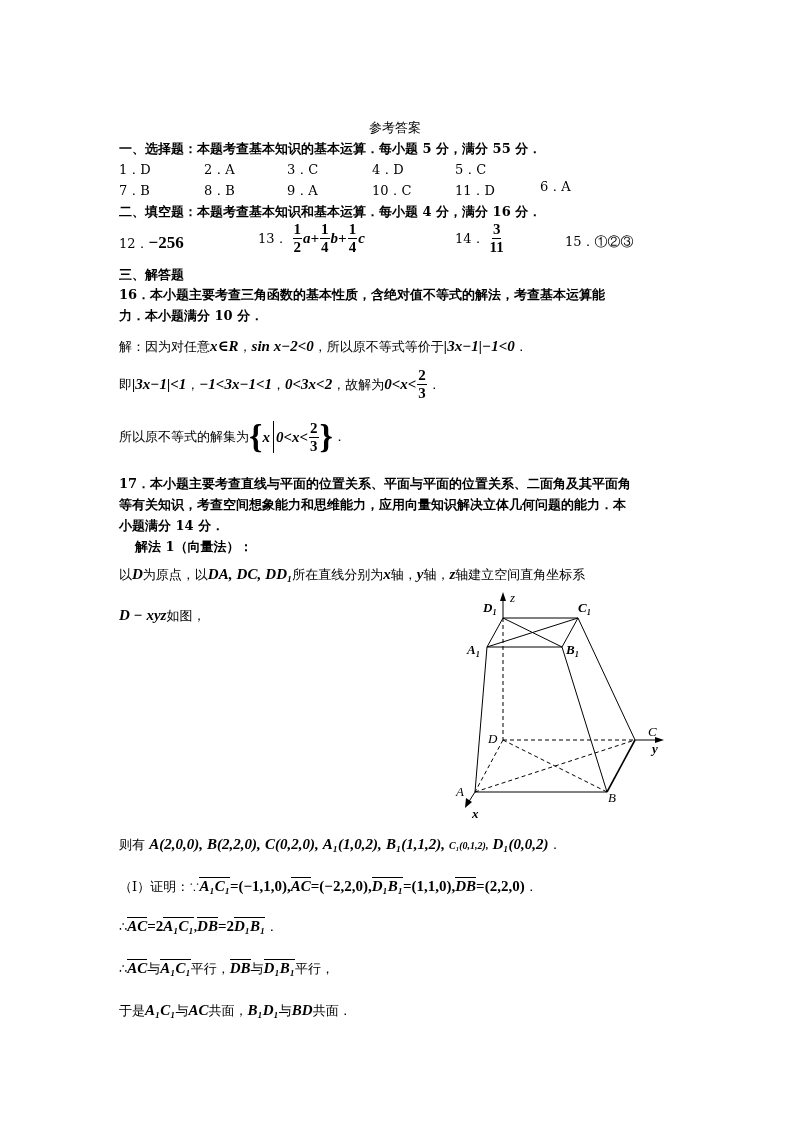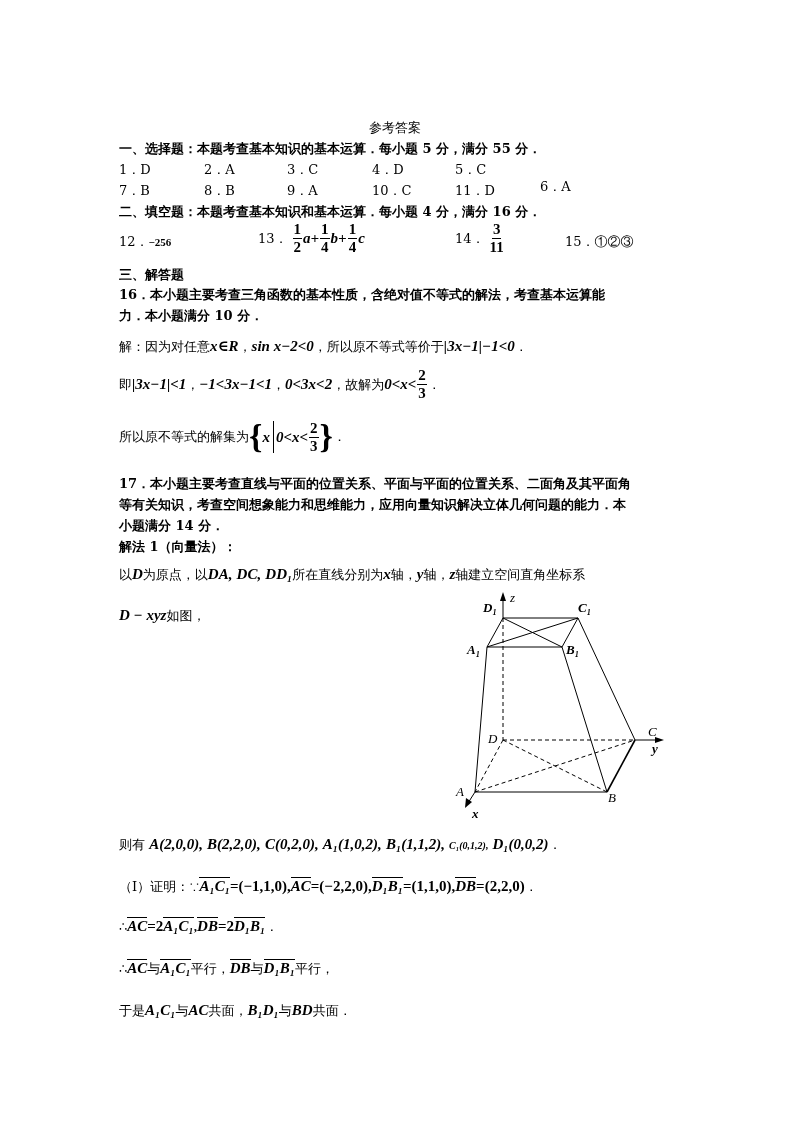--- a/index.html
+++ b/index.html
@@ -35,21 +35,21 @@
   <div class="cell" style="left:119px; top:182px;"><span>7．</span><span>B</span></div>
   <div class="cell" style="left:204px; top:182px;"><span>8．</span><span>B</span></div>
   <div class="cell" style="left:287px; top:182px;"><span>9．</span><span>A</span></div>
   <div class="cell" style="left:372px; top:182px;"><span>10．</span><span>C</span></div>
   <div class="cell" style="left:455px; top:182px;"><span>11．</span><span>D</span></div>
 </div>
 
 <div class="row b" style="top:203px;">二、填空题：本题考查基本知识和基本运算．每小题 4 分，满分 16 分．</div>
 
 <div class="cell" style="left:119px; top:233px;">
-  <span>12．</span><span class="mu" style="font-size:11px;">−256</span>
+  <span>12．</span><span class="mu" style="font-size:17px;">−256</span>
 </div>
 
 <div class="cell" style="left:258px; top:222px; display:flex; align-items:center;">
   <span style="margin-right:4px;">13．</span>
   <span class="frac">
       <span class="num">1</span>
       <span class="den">2</span>
     </span>
   <span class="m" style="font-size:15px;">a+</span>
   <span class="frac">
@@ -110,21 +110,21 @@
       <span class="num">2</span>
       <span class="den">3</span>
     </span>
   <span style="font-size:34px; font-weight:bold; line-height:1; font-family:'Liberation Serif',serif;">}</span>
   <span>．</span>
 </div>
 
 <div class="row b" style="top:475px;">17．本小题主要考查直线与平面的位置关系、平面与平面的位置关系、二面角及其平面角</div>
 <div class="row b" style="top:496px;">等有关知识，考查空间想象能力和思维能力，应用向量知识解决立体几何问题的能力．本</div>
 <div class="row b" style="top:517px;">小题满分 14 分．</div>
-<div class="row b" style="top:538px;">解法 1（向量法）：</div>
+<div class="row b" style="top:538px;margin-left:16px;">解法 1（向量法）：</div>
 
 <div class="row" style="top:566px;">
   <span>以</span><span class="m" style="font-size:15px;">D</span><span>为原点，以</span><span class="m" style="font-size:15px;">DA,</span> <span class="m" style="font-size:15px;">DC,</span> <span class="m" style="font-size:15px;">DD₁</span><span>所在直线分别为</span><span class="m" style="font-size:15px;">x</span><span>轴，</span><span class="m" style="font-size:15px;">y</span><span>轴，</span><span class="m" style="font-size:15px;">z</span><span>轴建立空间直角坐标系</span>
 </div>
 
 <div class="row" style="top:607px;">
   <span class="m" style="font-size:15px;">D − xyz</span><span>如图，</span>
 </div>
 
 <svg class="abs" style="left:440px; top:585px;" width="240" height="240" viewBox="440 585 240 240">

